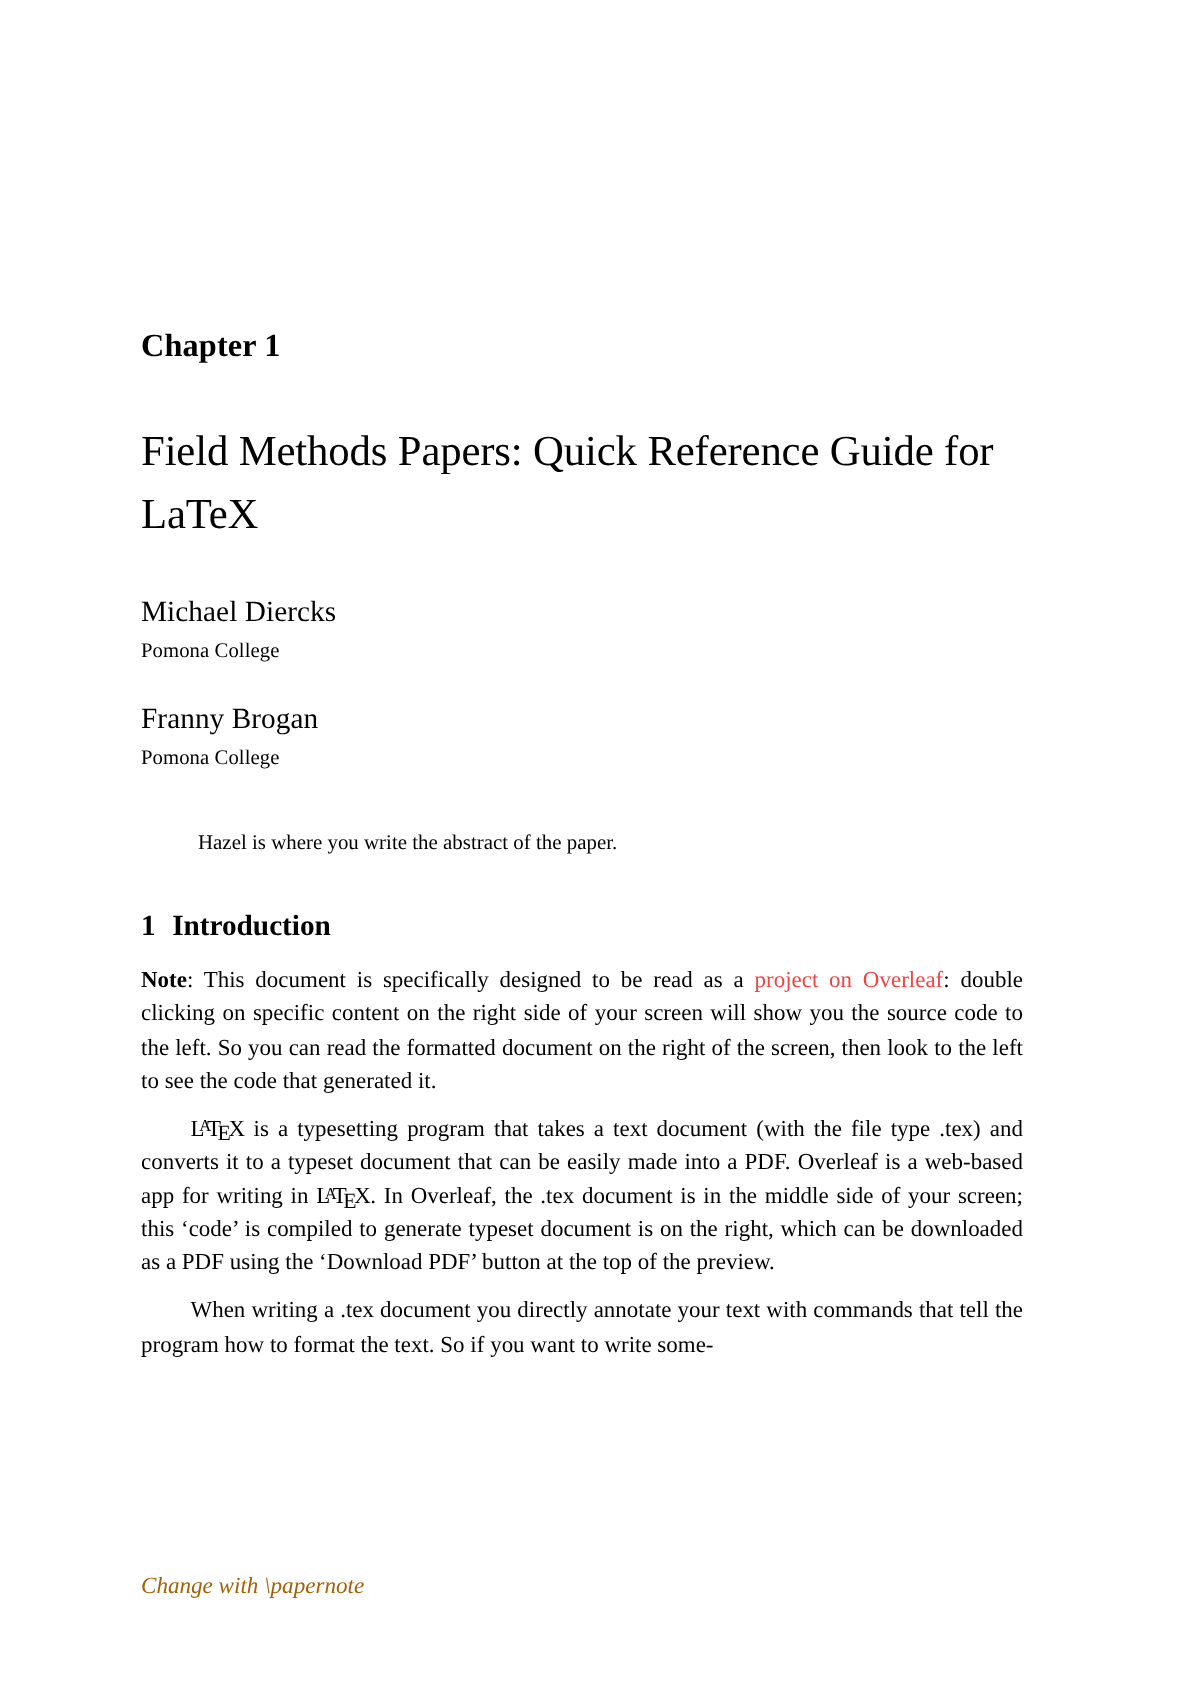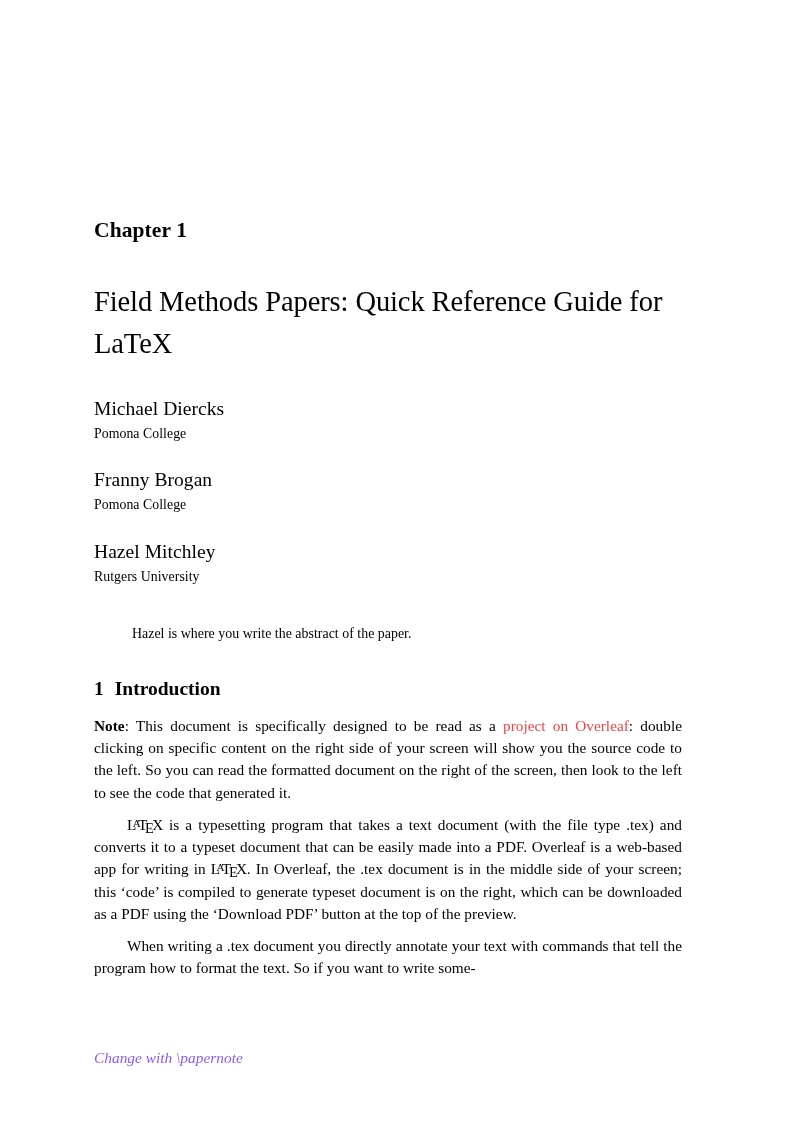--- a/index.html
+++ b/index.html
@@ -142,21 +142,21 @@
 
   
   .footer {
     position: absolute;
     left: 94px;
     top: 1049px;
     width: 588px;
     font-size: 15.4px;
     font-style: italic;
     line-height: 1.2;
-    color: #8b5cf6;
+    color: #a16207;
   }
 </style>
 </head>
 <body>
 
 <div class="page">
 
   <div class="content">
 
     <div class="chapter-label">Chapter 1</div>
@@ -168,24 +168,20 @@
       <div class="author-block">
         <div class="author-name">Michael Diercks</div>
         <div class="author-affil">Pomona College</div>
       </div>
 
       <div class="author-block">
         <div class="author-name">Franny Brogan</div>
         <div class="author-affil">Pomona College</div>
       </div>
 
-      <div class="author-block">
-        <div class="author-name">Hazel Mitchley</div>
-        <div class="author-affil">Rutgers University</div>
-      </div>
 
     </div>
 
     <p class="abstract">Hazel is where you write the abstract of the paper.</p>
 
     <h2 class="section-heading">
       <span class="secnum">1</span><span>Introduction</span>
     </h2>
 
     <p class="body noindent"><b class="note-label">Note</b>: This document is specifically designed to be read as a <a class="link">project on Overleaf</a>: double clicking on specific content on the right side of your screen will show you the source code to the left. So you can read the formatted document on the right of the screen, then look to the left to see the code that generated it.</p>

